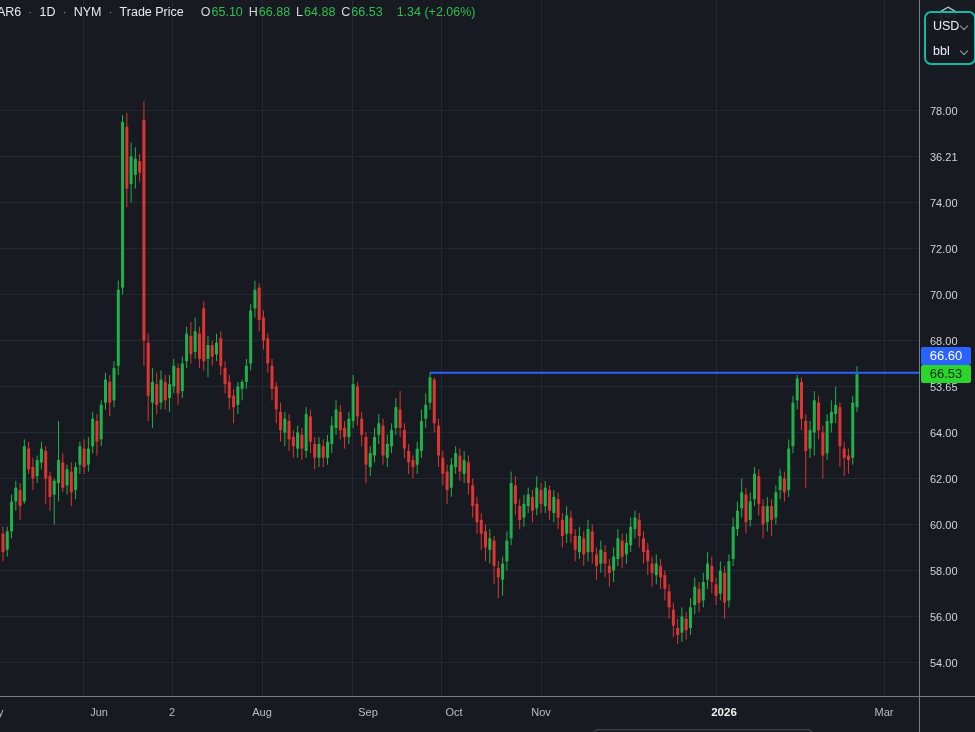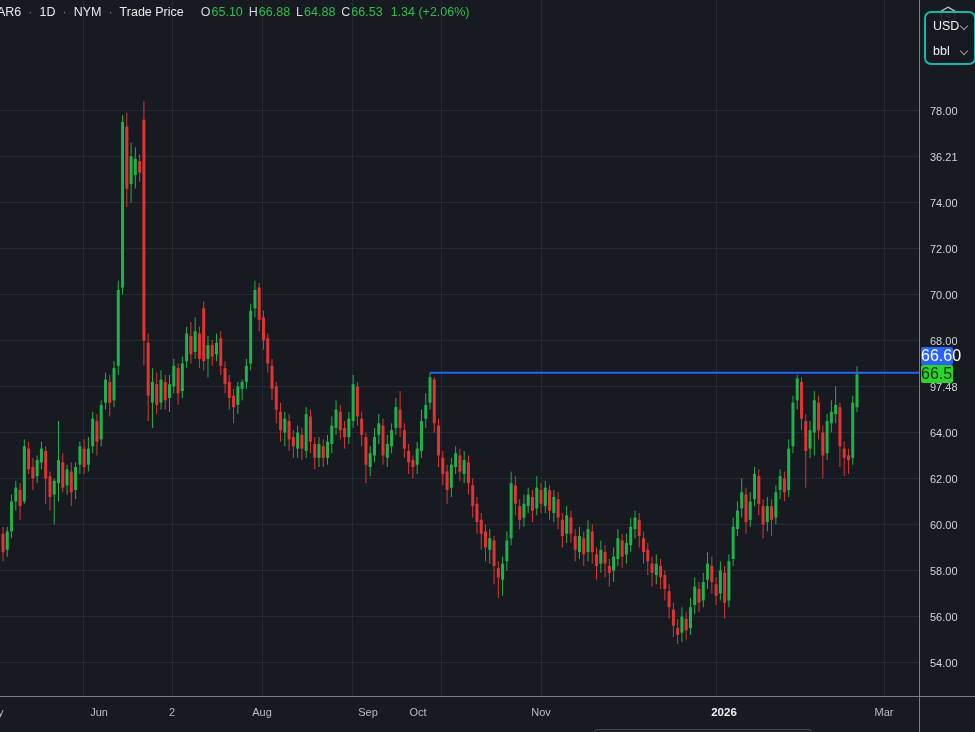--- a/index.html
+++ b/index.html
@@ -7,29 +7,29 @@
         font-family:"Liberation Sans",sans-serif;}
   #chart-svg{position:absolute;left:0;top:0;}
   
   #legend{position:absolute;left:-3px;top:5px;display:flex;align-items:center;gap:7px;
           font-size:12.5px;color:#e6e9ef;white-space:nowrap;z-index:5;}
   #legend .sep{color:#787b86;}
   #legend .ohlc{display:flex;gap:6px;margin-left:10px;}
   #legend .pair{display:flex;gap:1px;}
   #legend .ltr{color:#d4d7de;}
   #legend .val{color:#2dbf4e;}
-  #legend .chg{color:#2dbf4e;margin-left:2px;}
+  #legend .chg{color:#2dbf4e;margin-left:8px;}
   
   .vdivider{position:absolute;left:919px;top:0;width:1px;height:732px;background:#7a7d85;z-index:6;}
   .hdivider{position:absolute;left:0;top:696px;width:975px;height:1px;background:#7a7d85;z-index:6;}
   
   #price-axis{position:absolute;left:920px;top:0;width:55px;height:696px;z-index:7;}
   .ptick{position:absolute;left:10px;font-size:11px;color:#cfd3dc;}
-  .price-label{position:absolute;left:1px;width:32px;height:18px;line-height:18px;
-               text-align:center;font-size:16px;border-radius:2px;z-index:8;}
+  .price-label{position:absolute;left:1px;width:50px;height:18px;line-height:18px;
+               text-align:center;font-size:13px;border-radius:2px;z-index:8;}
   #label-line{background:#2962ff;color:#ffffff;}
   #label-last{background:#2bd52b;color:#0a2e0a;}
   
   #unit-box{position:absolute;left:4px;top:11px;width:48px;height:50px;border:2px solid #14b8a6;
             border-radius:7px;z-index:9;background:rgba(23,26,33,.9);}
   .unit-row{height:25px;display:flex;align-items:center;justify-content:space-between;
             padding:0 6px 0 7px;color:#eceff4;font-size:12.5px;cursor:pointer;}
   .chev{width:7px;height:7px;position:relative;}
   .chev:before{content:"";position:absolute;left:0;top:1px;width:5px;height:5px;
                border-right:1.5px solid #9a9da6;border-bottom:1.5px solid #9a9da6;
@@ -509,21 +509,21 @@
   <div class="hdivider"></div>
 
   <div id="price-axis">
     <div id="price-ticks">
         <div class="ptick" style="top: 104.5px;">78.00</div>
         <div class="ptick" style="top: 150.5px;">36.21</div>
         <div class="ptick" style="top: 196.5px;">74.00</div>
         <div class="ptick" style="top: 242.5px;">72.00</div>
         <div class="ptick" style="top: 288.5px;">70.00</div>
         <div class="ptick" style="top: 334.5px;">68.00</div>
-        <div class="ptick" style="top: 380.5px;">97.48</div>
+        <div class="ptick" style="top: 380.5px;">53.65</div>
         <div class="ptick" style="top: 426.5px;">64.00</div>
         <div class="ptick" style="top: 472.5px;">62.00</div>
         <div class="ptick" style="top: 518.5px;">60.00</div>
         <div class="ptick" style="top: 564.5px;">58.00</div>
         <div class="ptick" style="top: 610.5px;">56.00</div>
         <div class="ptick" style="top: 656.5px;">54.00</div>
       </div>
     <div class="price-label" id="label-line" style="top: 347.31px;">66.60</div>
     <div class="price-label" id="label-last" style="top: 365.31px;">66.53</div>
     <div id="unit-box">
@@ -537,21 +537,21 @@
       </div>
     </div>
   </div>
 
   <div id="time-axis">
       <div class="ttick" style="left: -7px;">May</div>
       <div class="ttick" style="left: 83px; margin-left: 16px;">Jun</div>
       <div class="ttick" style="left: 172px;">2</div>
       <div class="ttick" style="left: 262px;">Aug</div>
       <div class="ttick" style="left: 368px;">Sep</div>
-      <div class="ttick" style="left: 418px; text-align: right;">Oct</div>
+      <div class="ttick" style="left: 454px; text-align: right;">Oct</div>
       <div class="ttick" style="left: 541px;">Nov</div>
       <div class="ttick emph" style="left: 716px;">2026</div>
       <div class="ttick" style="left: 884px;">Mar</div>
     </div>
 
   <div id="axis-gear">
     <svg width="20" height="20" viewBox="0 0 20 20">
       <polygon points="10,2.2 16.8,6.1 16.8,13.9 10,17.8 3.2,13.9 3.2,6.1" fill="none" stroke="#b8bcc6" stroke-width="1.4"></polygon>
       <circle cx="10" cy="10" r="2.1" fill="none" stroke="#b8bcc6" stroke-width="1.4"></circle>
     </svg>

